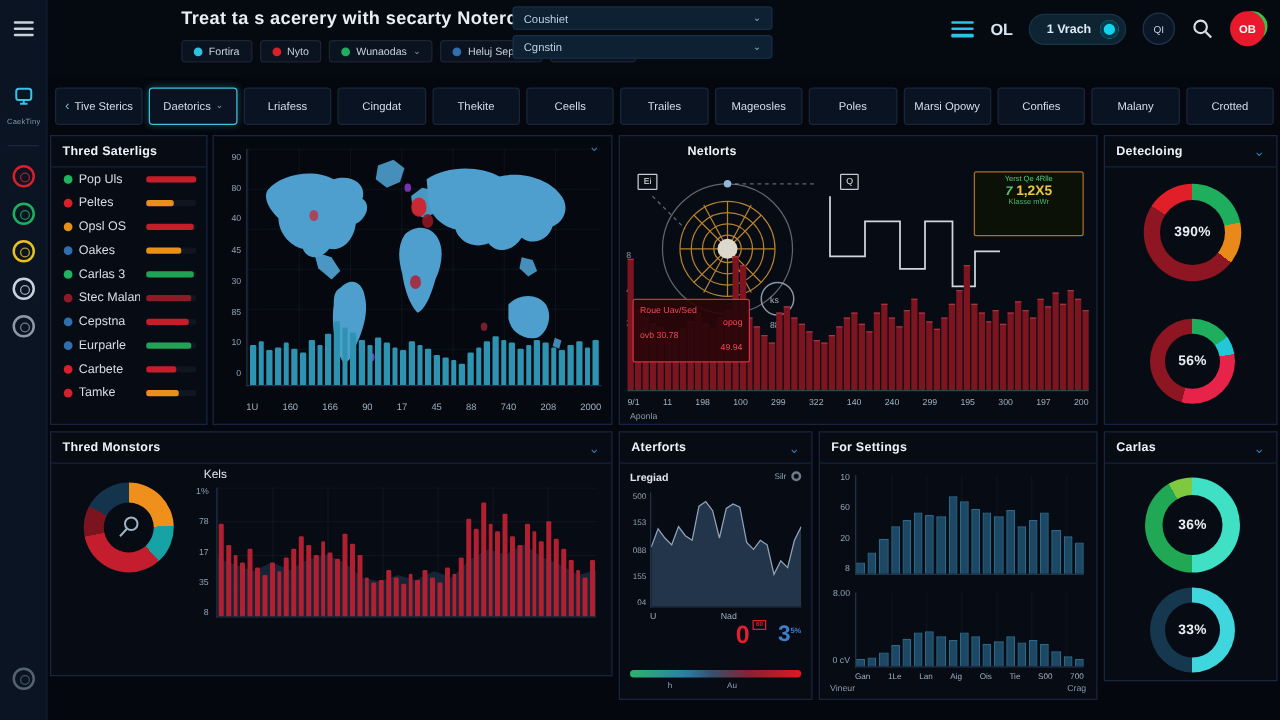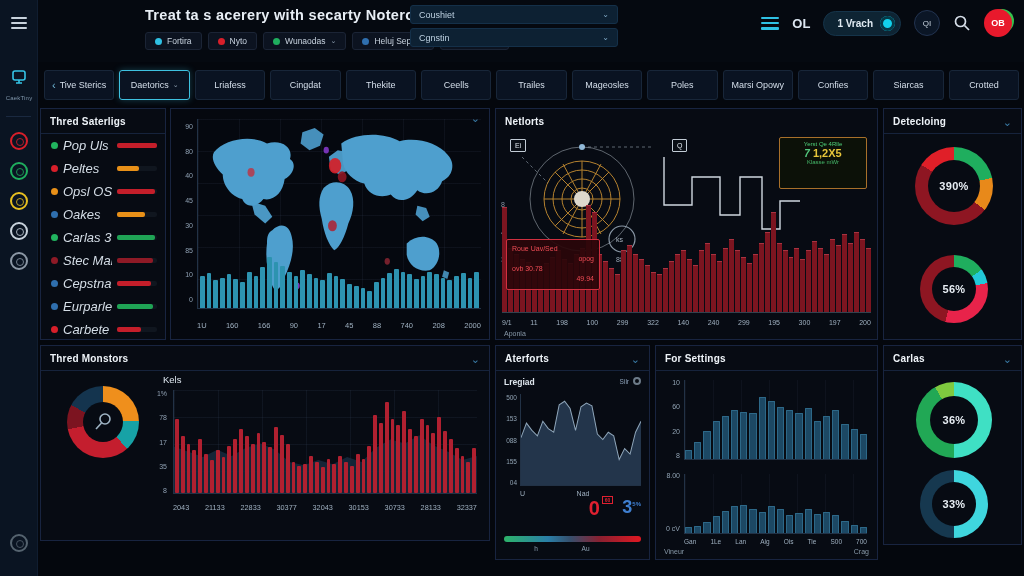--- a/index.html
+++ b/index.html
@@ -62,21 +62,21 @@
   .panel { position:absolute; background:#070b13; border:1px solid #182440; }
   .ptitle { display:flex; align-items:center; justify-content:space-between;
     padding:7px 9px 6px 9px; border-bottom:1px solid #16233c; }
   .ptitle span.t { font-size:10px; font-weight:bold; color:#eef3f8; letter-spacing:.2px; }
   .chev { color:#3a7ca8; font-size:11px; line-height:8px; cursor:pointer; }
 
   
   #p-threat { left:40px; top:108px; width:126px; height:232px; }
   .leg-row { display:flex; align-items:center; gap:5px; padding:4px 8px 4px 10px; }
   .leg-dot { width:7px; height:7px; border-radius:50%; flex:0 0 auto; }
-  .leg-label { font-size:13px; color:#d4dde6; flex:1; white-space:nowrap; overflow:hidden;font-style:italic; }
+  .leg-label { font-size:10px; color:#d4dde6; flex:1; white-space:nowrap; overflow:hidden; }
   .leg-track { width:40px; height:5px; background:#10161f; border-radius:2px; flex:0 0 auto; }
   .leg-fill { height:5px; border-radius:2px; }
 
   
   #p-map { left:170px; top:108px; width:320px; height:232px; background:#05080f; }
   #map-chev { position:absolute; top:5px; right:9px; }
   #map-ylabels { position:absolute; left:3px; top:14px; bottom:36px; width:19px; display:flex;
     flex-direction:column; justify-content:space-between; }
   #map-ylabels span { font-size:7px; color:#8fa0b2; text-align:right; }
   #map-area { position:absolute; left:26px; right:8px; top:10px; bottom:30px;
@@ -86,21 +86,21 @@
     background-size:41px 32px; }
   #map-svg { position:absolute; inset:0; width:100%; height:100%; }
   #map-bars { position:absolute; left:2px; right:2px; bottom:0; height:58px; display:flex;
     align-items:flex-end; gap:2px; }
   #map-bars .bar { flex:1; background:#2d93b0; border-radius:1px 1px 0 0; }
   #map-xticks { position:absolute; left:26px; right:8px; bottom:9px; }
   .ticks { display:flex; justify-content:space-between; }
   .ticks span { font-size:7.5px; color:#9fb0c0; }
 
   
-  #p-net { left:495px; top:108px; width:383px; height:232px; }
+  #p-net { left:495px; top:108px; width:383px; height:232px;padding-left:45px; }
   #net-ylabels { position:absolute; left:5px; top:92px; height:62px; display:flex;
     flex-direction:column; justify-content:space-between; }
   #net-ylabels span { font-size:7px; color:#8593a2; }
   #net-svg { position:absolute; left:8px; top:26px; width:300px; height:132px; }
   .node-box { position:absolute; border:1px solid #c2ccd6; background:#0a0f16; color:#dfe7ee;
     font-size:7px; padding:2px 4px; border-radius:1px; }
   #net-stat { position:absolute; right:10px; top:28px; width:88px; height:52px;
     border:1px solid #a8702a; background:#0c1108; border-radius:2px; text-align:center; padding-top:3px; }
   #net-stat .l1 { font-size:6px; color:#4fd07a; }
   #net-stat .l2 { font-size:11px; font-weight:bold; color:#e8c63a; }
@@ -307,21 +307,21 @@
     <div class="tab">
       <span>Poles</span>
     </div>
     <div class="tab">
       <span>Marsi Opowy</span>
     </div>
     <div class="tab">
       <span>Confies</span>
     </div>
     <div class="tab">
-      <span>Siarcas</span>
+      <span>Malany</span>
     </div>
     <div class="tab">
       <span>Crotted</span>
     </div>
   </div>
 
 <div class="panel" id="p-threat">
   <div class="ptitle">
       <span class="t">Thred Saterligs</span>
     </div>
@@ -707,31 +707,20 @@
         <div class="bar" style="height: 58%;"></div>
         <div class="bar" style="height: 74%;"></div>
         <div class="bar" style="height: 60%;"></div>
         <div class="bar" style="height: 52%;"></div>
         <div class="bar" style="height: 44%;"></div>
         <div class="bar" style="height: 36%;"></div>
         <div class="bar" style="height: 30%;"></div>
         <div class="bar" style="height: 44%;"></div>
       </div>
   </div>
-  <div id="mon-xticks" class="ticks">
-      <span>2043</span>
-      <span>21133</span>
-      <span>22833</span>
-      <span>30377</span>
-      <span>32043</span>
-      <span>30153</span>
-      <span>30733</span>
-      <span>28133</span>
-      <span>32337</span>
-    </div>
 </div>
 
 <div class="panel" id="p-alert">
   <div class="ptitle">
     <span class="t">Aterforts</span>
     <span class="chev">⌄</span>
   </div>
   <div id="al-sub">Lregiad</div>
   <div id="al-legend">
     <span>Silr</span>

